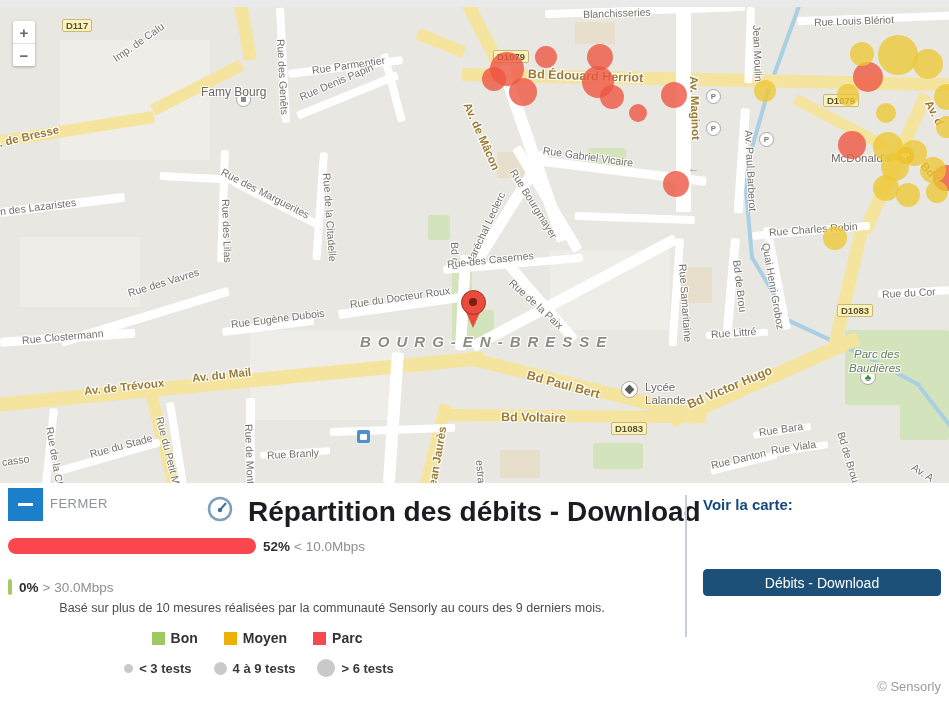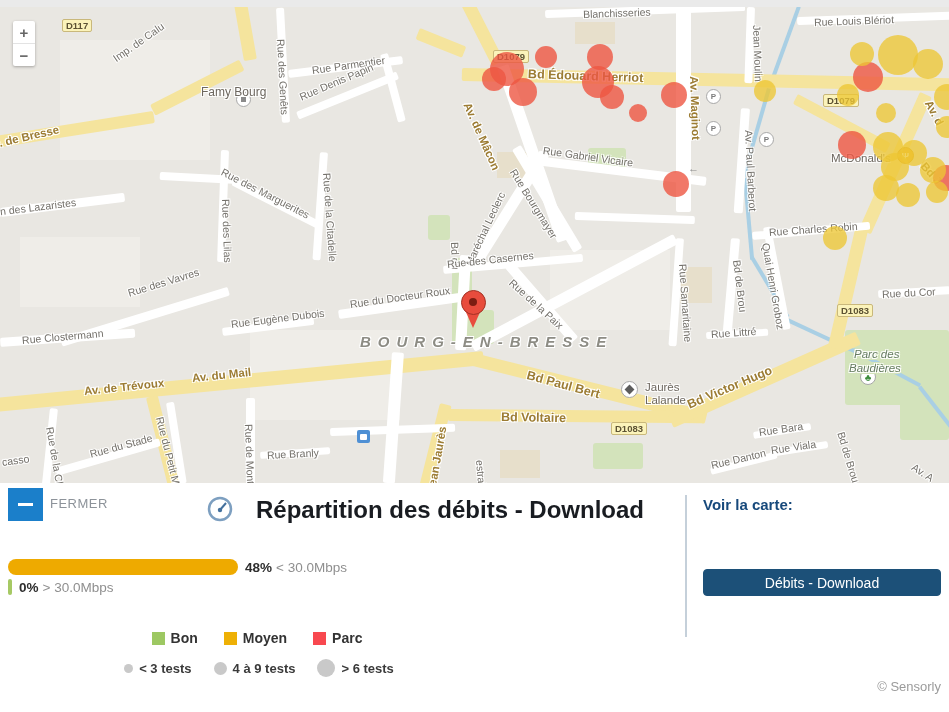--- a/index.html
+++ b/index.html
@@ -42,21 +42,21 @@
   #zoomctl .zb{width:22px;height:22px;display:flex;align-items:center;justify-content:center;
       font-size:15px;font-weight:bold;color:#666;cursor:pointer;}
   #zoomctl .zdiv{height:1px;background:#e3e3e3;}
   
   #panel{position:absolute;left:0;top:483px;width:949px;height:229px;background:#fff;}
   #closebtn{position:absolute;left:8px;top:5px;width:35px;height:33px;background:#1b7fca;
       display:flex;align-items:center;justify-content:center;cursor:pointer;}
   #closebtn .minus{width:15px;height:3px;background:#fff;}
   #closelabel{position:absolute;left:50px;top:13px;font-size:13px;color:#8d939a;letter-spacing:.5px;}
   #speedo{position:absolute;left:207px;top:13px;}
-  #paneltitle{position:absolute;left:256px;top:13px;font-size:24px;font-weight:bold;color:#191c21;}
+  #paneltitle{position:absolute;left:248px;top:13px;font-size:28px;font-weight:bold;color:#191c21;}
   .barrow{position:absolute;left:8px;height:16px;display:flex;align-items:center;}
   .hbar{height:16px;border-radius:8px;}
   .barpct{margin-left:7px;font-size:13.5px;font-weight:bold;color:#2e2e2e;}
   .barunit{margin-left:4px;font-size:13.5px;color:#8f8f8f;}
   #note{position:absolute;left:0;top:118px;width:664px;text-align:center;
       font-size:12.5px;color:#4c4c4c;}
   #qlegend{position:absolute;left:0;top:147px;width:514px;display:flex;justify-content:center;gap:26px;}
   .q-item{display:flex;align-items:center;gap:6px;font-size:14px;font-weight:bold;color:#333;}
   .q-sq{width:13px;height:13px;display:inline-block;}
   #tlegend{position:absolute;left:0;top:176px;width:518px;display:flex;justify-content:center;
@@ -222,21 +222,21 @@
     <span class="ml st" style="left: 267px; top: 442px; transform: rotate(-3deg);">Rue Branly</span>
     <span class="ml st" style="left: 2px; top: 449px; transform: rotate(-8deg);">casso</span>
     <span class="ml st" style="left: 455px; top: 229px; transform: rotate(88deg);">Bd du</span>
     <span class="ml st" style="left: 468px; top: 252px; transform: rotate(-65deg);">Maréchal Leclerc</span>
     <span class="ml st" style="left: 513px; top: 157px; transform: rotate(58deg);">Rue Bourgmayer</span>
     <span class="ml st" style="left: 447px; top: 251px; transform: rotate(-6deg);">Rue des Casernes</span>
     <span class="ml st" style="left: 511px; top: 268px; transform: rotate(42deg);">Rue de la Paix</span>
     <span class="ml st" style="left: 350px; top: 291px; transform: rotate(-8deg);">Rue du Docteur Roux</span>
     <span class="ml rd" style="left: 527px; top: 361px; transform: rotate(15deg); font-size: 12.5px;">Bd Paul Bert</span>
     <span class="ml rd" style="left: 501px; top: 403px; transform: rotate(1deg); font-size: 12.5px;">Bd Voltaire</span>
-    <span class="ml poi" style="left: 645px; top: 374px; font-size: 11.5px;">Jaurès</span>
+    <span class="ml poi" style="left: 645px; top: 374px; font-size: 11.5px;">Lycée</span>
     <span class="ml poi" style="left: 645px; top: 387px; font-size: 11.5px;">Lalande</span>
     <span class="ml rd" style="left: 431px; top: 479px; transform: rotate(-80deg); font-size: 11.5px;">Jean Jaurès</span>
     <span class="ml st" style="left: 683px; top: 251px; transform: rotate(86deg);">Rue Samaritaine</span>
     <span class="ml st" style="left: 711px; top: 321px; transform: rotate(-4deg);">Rue Littré</span>
     <span class="ml st" style="left: 766px; top: 230px; transform: rotate(80deg);">Quai Henri Groboz</span>
     <span class="ml st" style="left: 737px; top: 247px; transform: rotate(83deg);">Bd de Brou</span>
     <span class="ml st" style="left: 769px; top: 219px; transform: rotate(-4deg);">Rue Charles Robin</span>
     <span class="ml st" style="left: 882px; top: 281px; transform: rotate(-3deg);">Rue du Cor</span>
     <span class="ml rd" style="left: 688px; top: 391px; transform: rotate(-23deg); font-size: 12.5px;">Bd Victor Hugo</span>
     <span class="ml park" style="left: 854px; top: 341px; font-size: 11.5px;">Parc des</span>
@@ -294,31 +294,32 @@
 
   <span id="speedo">
     <svg width="26" height="26" viewBox="0 0 26 26">
       <circle cx="13" cy="13" r="11" fill="none" stroke="#7d9fc0" stroke-width="2.5"></circle>
       <line x1="13" y1="14" x2="19" y2="7" stroke="#43709d" stroke-width="2"></line>
       <circle cx="13" cy="14" r="2.2" fill="#43709d"></circle>
     </svg>
   </span>
   <span id="paneltitle">Répartition des débits - Download</span>
 
-  <div class="barrow" style="top:76px;">
-    <div class="hbar" style="width: 230px; background: rgb(238, 170, 0);"></div>
-    <span class="barpct">48%</span>
-    <span class="barunit">&lt; 30.0Mbps</span>
+  <div class="barrow" style="top:55px;">
+    <div class="hbar" style="width: 248px; background: rgb(250, 71, 78);"></div>
+    <span class="barpct">52%</span>
+    <span class="barunit">&lt; 10.0Mbps</span>
   </div>
   <div class="barrow" style="top:96px;">
     <div class="hbar" style="width: 4px; background: rgb(166, 201, 100);"></div>
     <span class="barpct">0%</span>
     <span class="barunit">&gt; 30.0Mbps</span>
   </div>
 
+  <div id="note">Basé sur plus de 10 mesures réalisées par la communauté Sensorly au cours des 9 derniers mois.</div>
 
   <div id="qlegend">
     <span class="q-item">
       <span class="q-sq" style="background: rgb(157, 200, 98);"></span>
       <span>Bon</span>
     </span>
     <span class="q-item">
       <span class="q-sq" style="background: rgb(238, 176, 5);"></span>
       <span>Moyen</span>
     </span>

